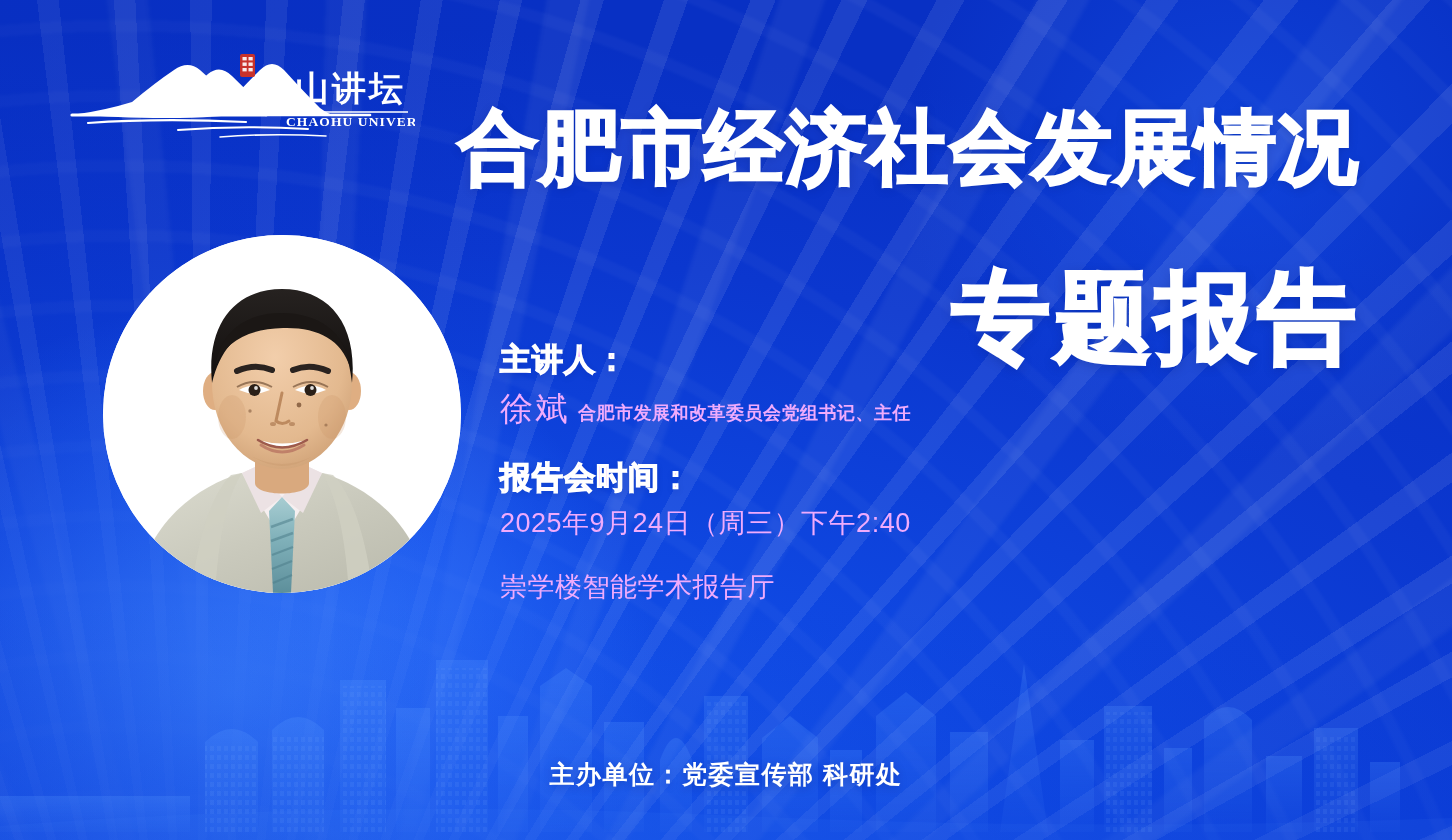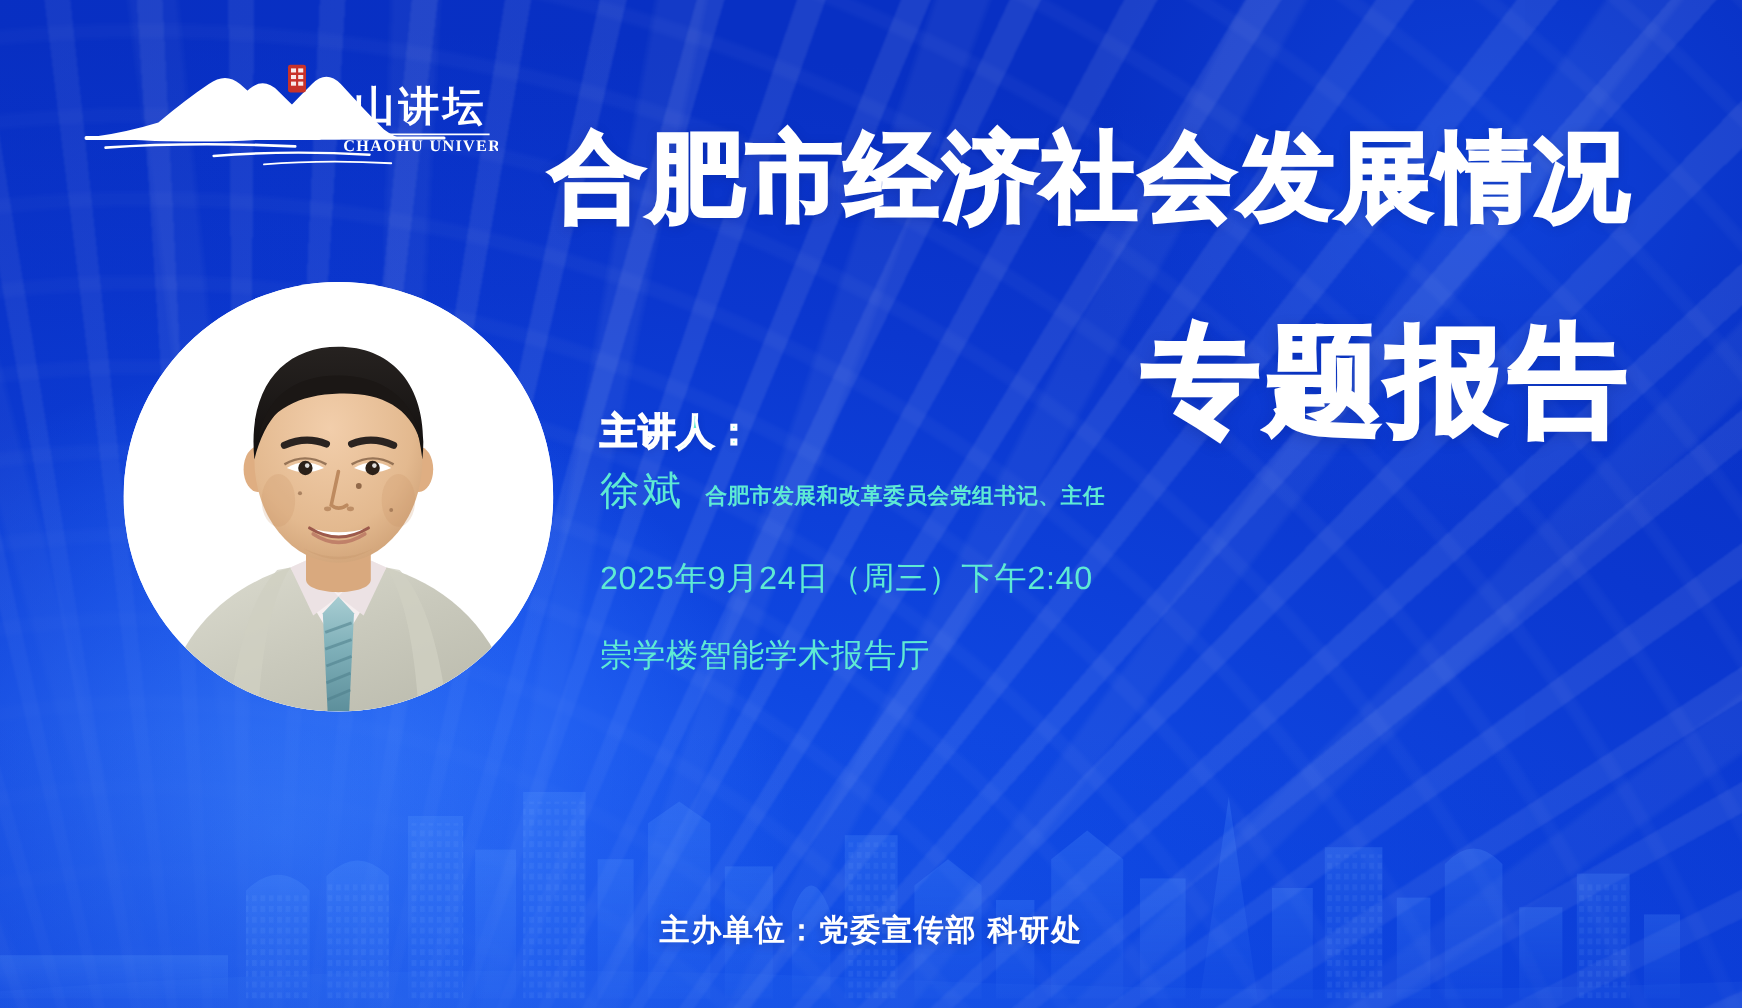--- a/index.html
+++ b/index.html
@@ -106,33 +106,33 @@
     width:358px;height:358px;
     border-radius:50%;
     overflow:hidden;
     background:#ffffff;
   }
   .portrait svg{display:block;width:100%;height:100%;}
 
   
   .info{
     position:absolute;left:500px;top:340px;
-    width:880px;color:#5eead4;
+    width:880px;color:#f0abfc;
   }
   .lbl{
     font-size:31px;font-weight:900;letter-spacing:1px;
     line-height:1.32;
     -webkit-text-stroke:1.3px #ffffff;
     text-shadow:0 2px 6px rgba(0,24,110,.22);
   }
   .val{
     font-size:27px;font-weight:400;letter-spacing:.5px;
     line-height:1.34;
   }
-  .speaker-row{display:flex;align-items:baseline;gap:18px;margin-top:6px;}
+  .speaker-row{display:flex;align-items:baseline;gap:8px;margin-top:6px;}
   .speaker-name{
     font-size:33px;font-weight:500;letter-spacing:2px;
   }
   .speaker-title{
     font-size:18px;font-weight:700;letter-spacing:.5px;
     position:relative;top:-1px;
   }
   .gap-a{height:26px;}
   .gap-b{height:6px;}
   .gap-c{height:22px;}
@@ -343,20 +343,21 @@
 
     <div class="lbl">主讲人：</div>
 
     <div class="speaker-row">
       <span class="speaker-name">徐斌</span>
       <span class="speaker-title">合肥市发展和改革委员会党组书记、主任</span>
     </div>
 
     <div class="gap-a"></div>
 
+    <div class="lbl">报告会时间：</div>
     <div class="gap-b"></div>
     <div class="val">2025年9月24日（周三）下午2:40</div>
 
     <div class="gap-c"></div>
 
     <div class="gap-d"></div>
     <div class="val">崇学楼智能学术报告厅</div>
   </div>
 
   <div class="footer">

